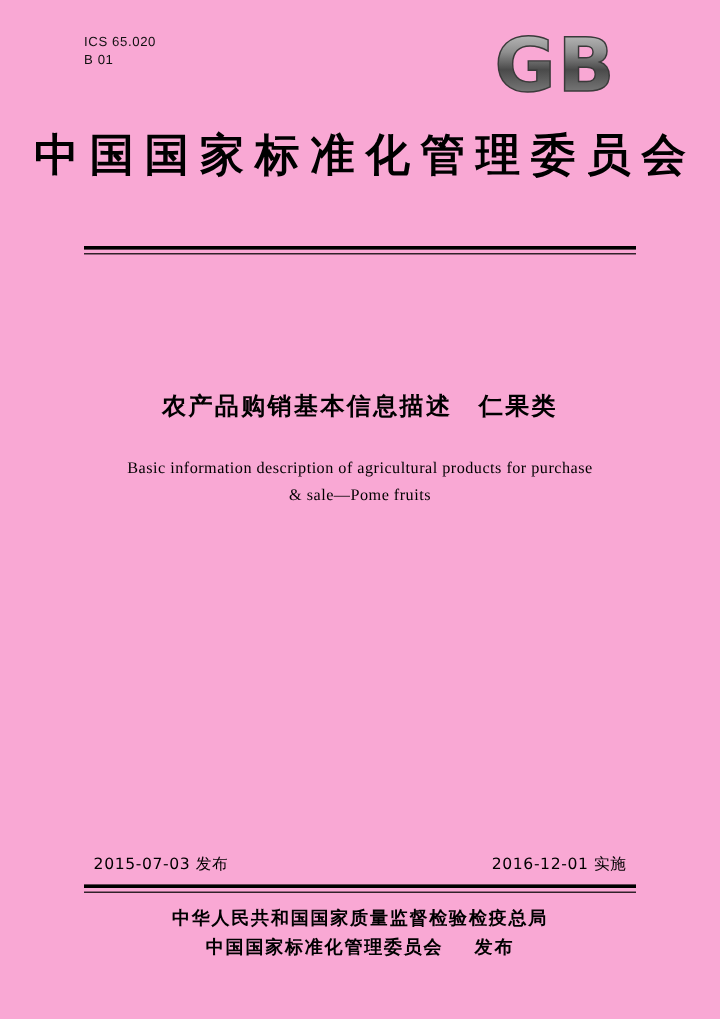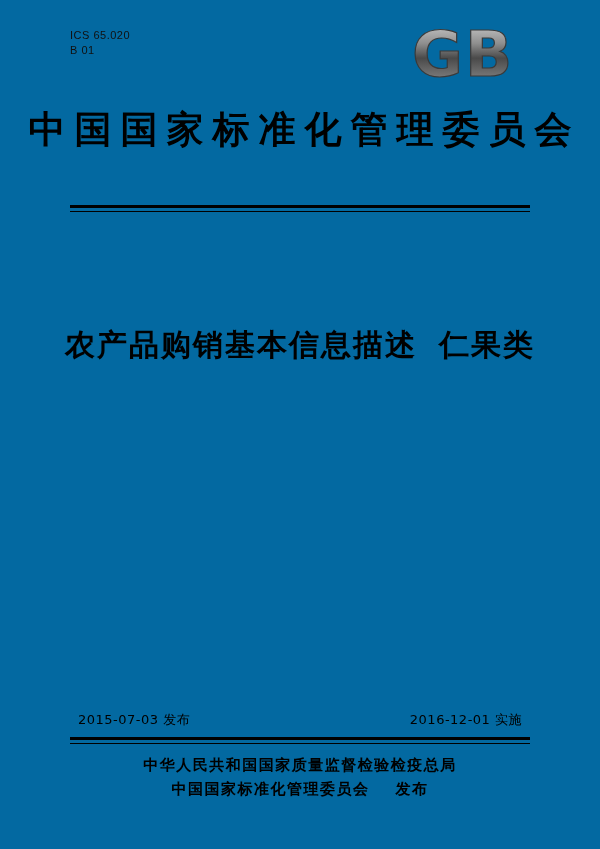--- a/index.html
+++ b/index.html
@@ -14,21 +14,21 @@
     font-family: "Liberation Serif", serif;
     color: #000000;
     overflow: hidden;
   }
 
   .page {
     position: absolute;
     left: 0; top: 0;
     width: 600px;
     height: 849px;
-    background: #0369a1;
+    background: #f9a8d4;
   }
 
   
   .ics-block {
     position: absolute;
     left: 70px;
     top: 28px;
     font-family: "Liberation Sans", sans-serif;
     font-size: 11px;
     letter-spacing: 0.5px;
@@ -90,21 +90,21 @@
 
   
   .doc-title {
     position: absolute;
     left: 0;
     right: 0;
     top: 325px;
     text-align: center;
     font-family: "DejaVu Sans", sans-serif;
     font-weight: bold;
-    font-size: 30px;
+    font-size: 20px;
     letter-spacing: 2px;
     color: #000;
   }
   .doc-title .gap {
     display: inline-block;
     width: 22px;
   }
 
   .doc-title-en {
     position: absolute;
@@ -204,20 +204,24 @@
   <div class="cn-title">中国国家标准化管理委员会</div>
 
 
   <div class="rule-thick"></div>
   <div class="rule-thin"></div>
 
   <div class="doc-title">
     <span>农产品购销基本信息描述</span><span class="gap"></span><span>仁果类</span>
   </div>
 
+  <div class="doc-title-en">
+    <div>Basic information description of agricultural products for purchase</div>
+    <div>&amp; sale—Pome fruits</div>
+  </div>
 
   <div class="date-left">2015-07-03 发布</div>
   <div class="date-right">2016-12-01 实施</div>
 
   <div class="rule-bottom-thick"></div>
   <div class="rule-bottom-thin"></div>
 
   <div class="issuer-block">
     <div>中华人民共和国国家质量监督检验检疫总局</div>
     <div class="issuer-line2">

